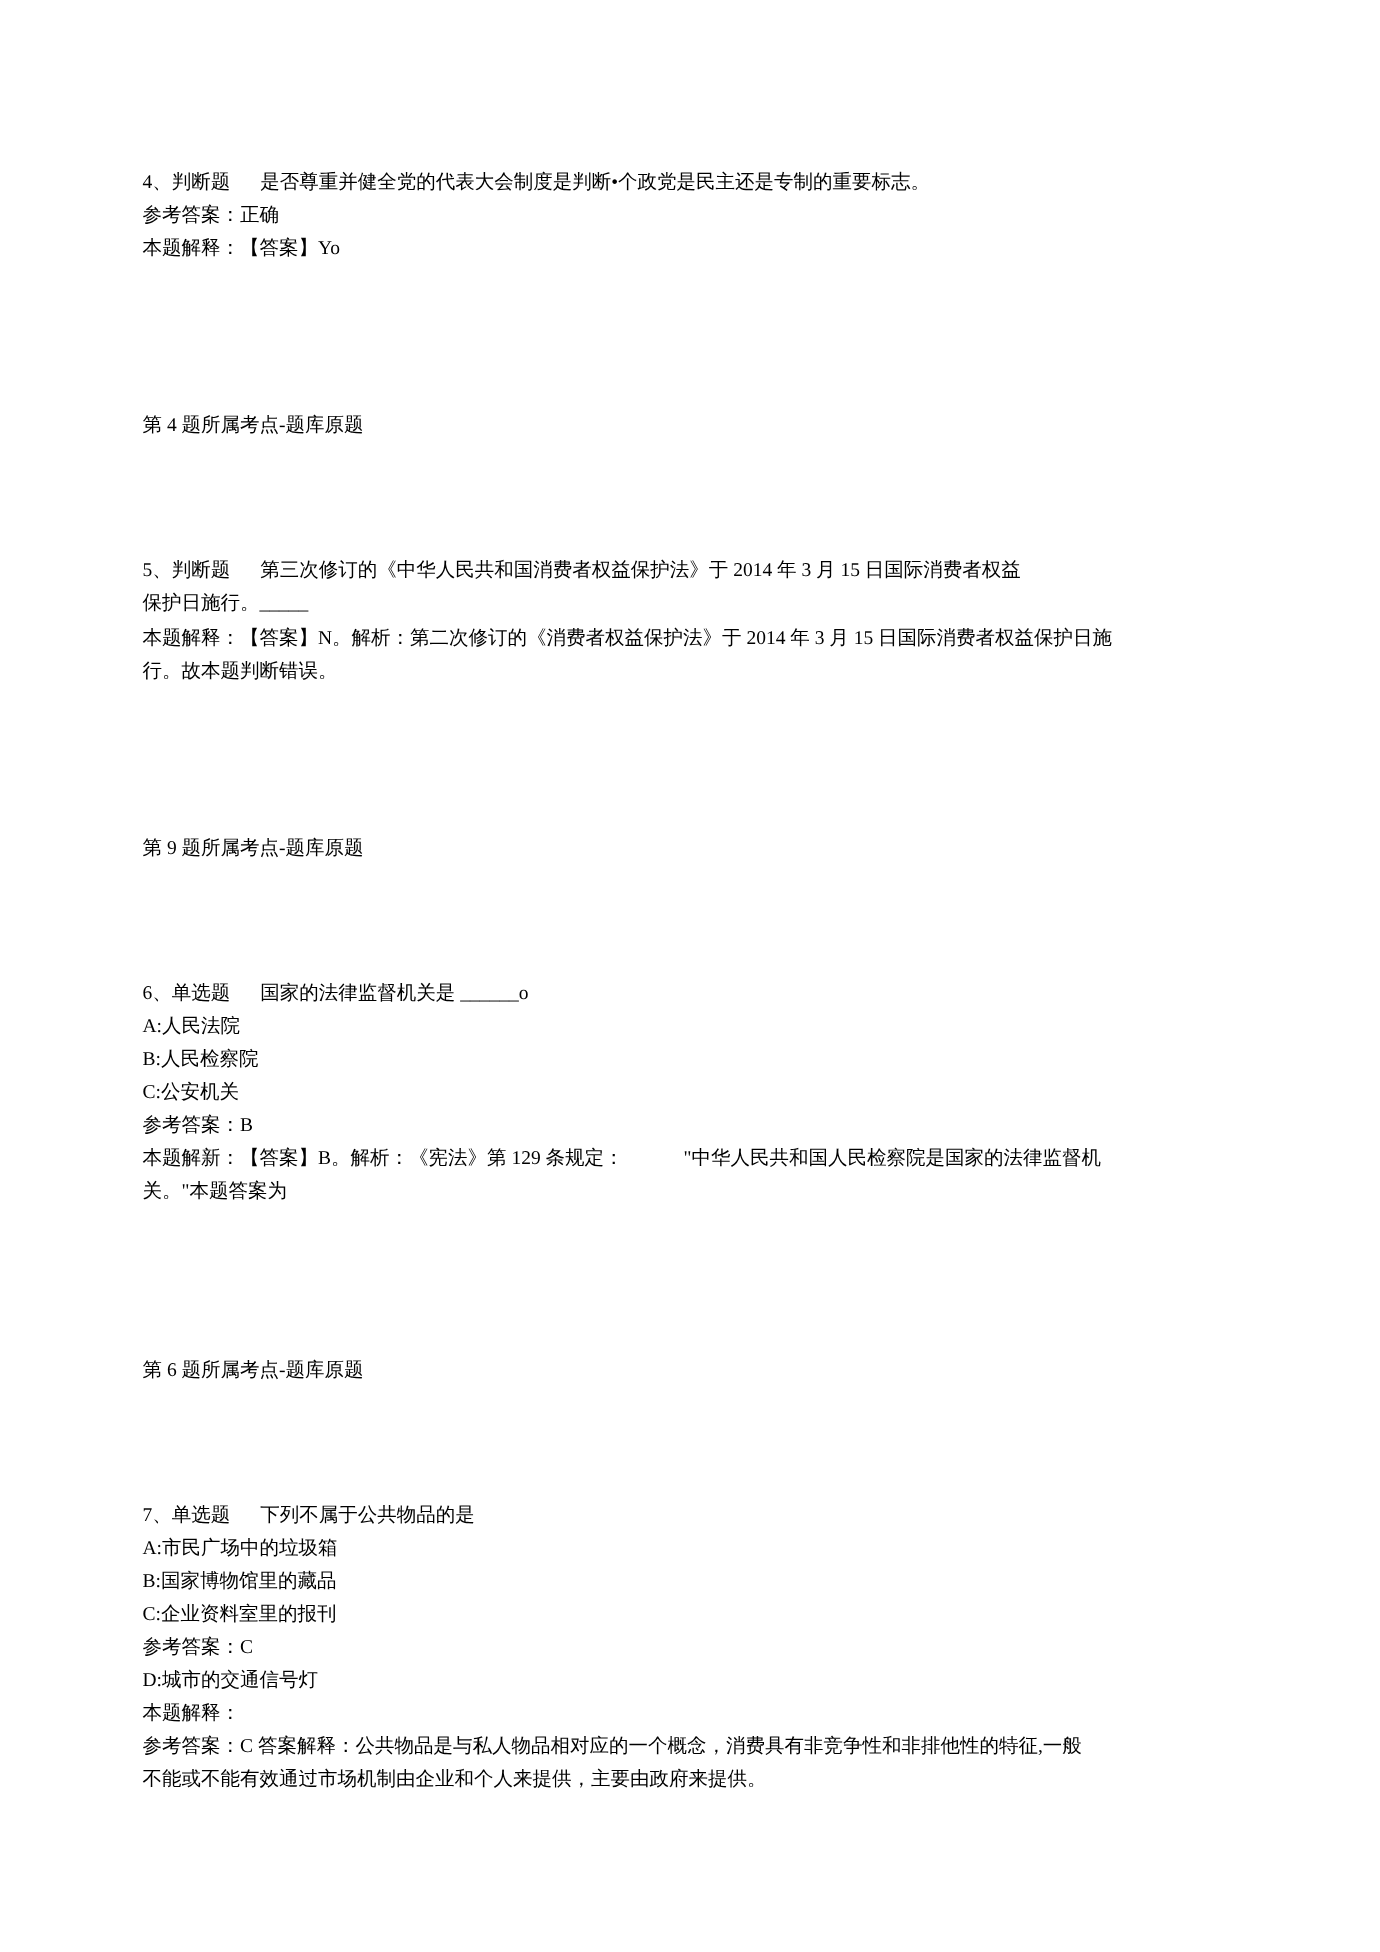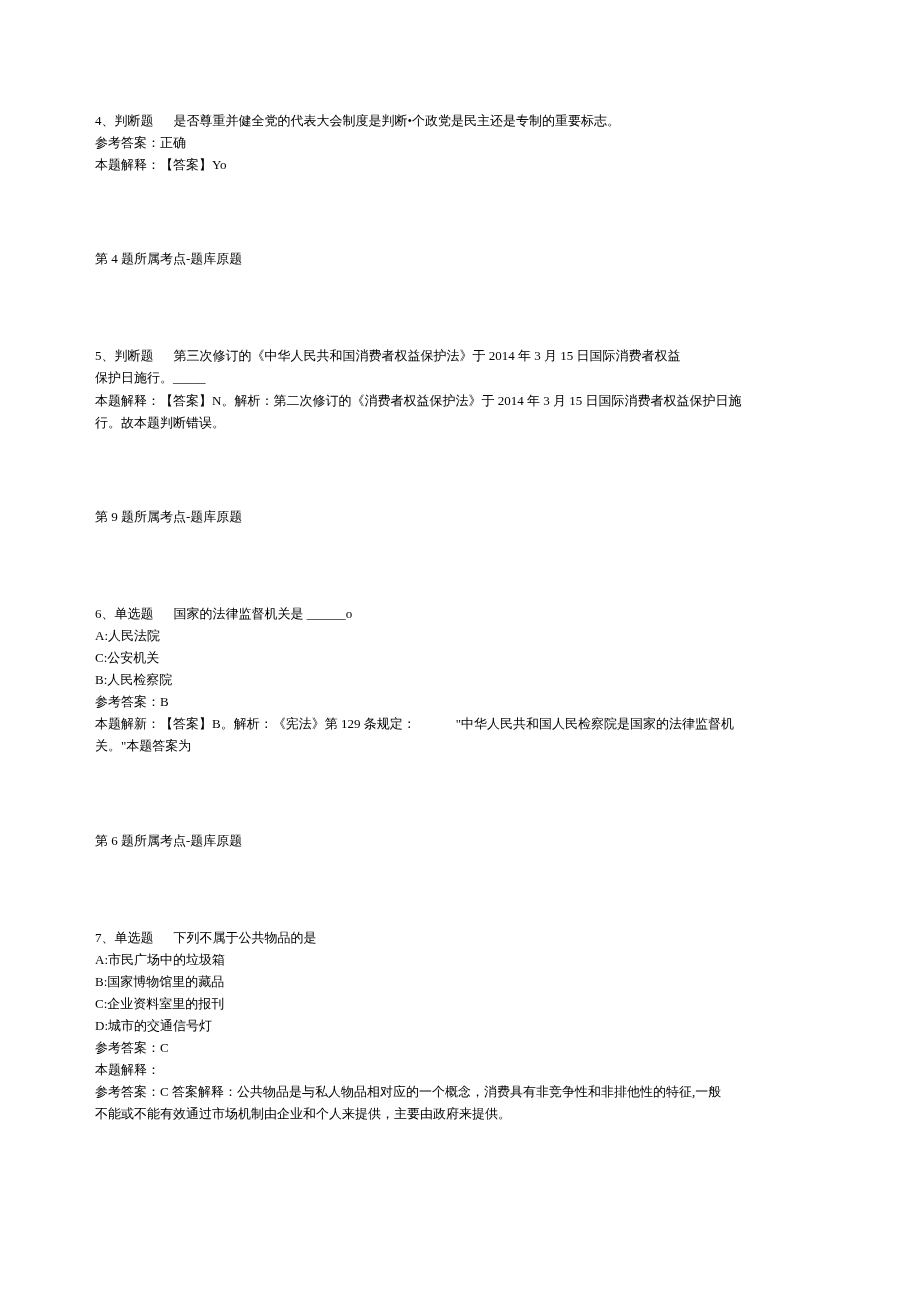--- a/index.html
+++ b/index.html
@@ -14,21 +14,21 @@
       box-sizing: border-box;
     }
     .question-block {
       margin-bottom: 75px;
       font-family: Liberation Serif, serif;
     }
     .q-line {
       margin: 0;
     }
     .category-note {
-      margin-top: 72px;
+      margin-top: 96px;
     }
     .gap {
       display: inline-block;
       width: 20px;
     }
     .wide-gap {
       display: inline-block;
       width: 40px;
     }
   </style>
@@ -52,35 +52,35 @@
   <p class="q-line">本题解释：【答案】N。解析：第二次修订的《消费者权益保护法》于 2014 年 3 月 15 日国际消费者权益保护日施</p>
   <p class="q-line">行。故本题判断错误。</p>
   <p class="q-line category-note">第 9 题所属考点-题库原题</p>
 </div>
 
 <div class="question-block">
   <p class="q-line">
     <span>6、单选题</span><span class="gap"></span><span>国家的法律监督机关是 ______o</span>
   </p>
   <p class="q-line">A:人民法院</p>
+  <p class="q-line">B:人民检察院</p>
   <p class="q-line">C:公安机关</p>
-  <p class="q-line">B:人民检察院</p>
   <p class="q-line">参考答案：B</p>
   <p class="q-line">
     <span>本题解新：【答案】B。解析：《宪法》第 129 条规定：</span><span class="wide-gap"></span><span>"中华人民共和国人民检察院是国家的法律监督机</span>
   </p>
   <p class="q-line">关。"本题答案为</p>
   <p class="q-line category-note">第 6 题所属考点-题库原题</p>
 </div>
 
 <div class="question-block">
   <p class="q-line">
     <span>7、单选题</span><span class="gap"></span><span>下列不属于公共物品的是</span>
   </p>
   <p class="q-line">A:市民广场中的垃圾箱</p>
   <p class="q-line">B:国家博物馆里的藏品</p>
   <p class="q-line">C:企业资料室里的报刊</p>
+  <p class="q-line">参考答案：C</p>
   <p class="q-line">D:城市的交通信号灯</p>
-  <p class="q-line">参考答案：C</p>
   <p class="q-line">本题解释：</p>
   <p class="q-line">参考答案：C 答案解释：公共物品是与私人物品相对应的一个概念，消费具有非竞争性和非排他性的特征,一般</p>
   <p class="q-line">不能或不能有效通过市场机制由企业和个人来提供，主要由政府来提供。</p>
 </div>
 
 </body></html>

